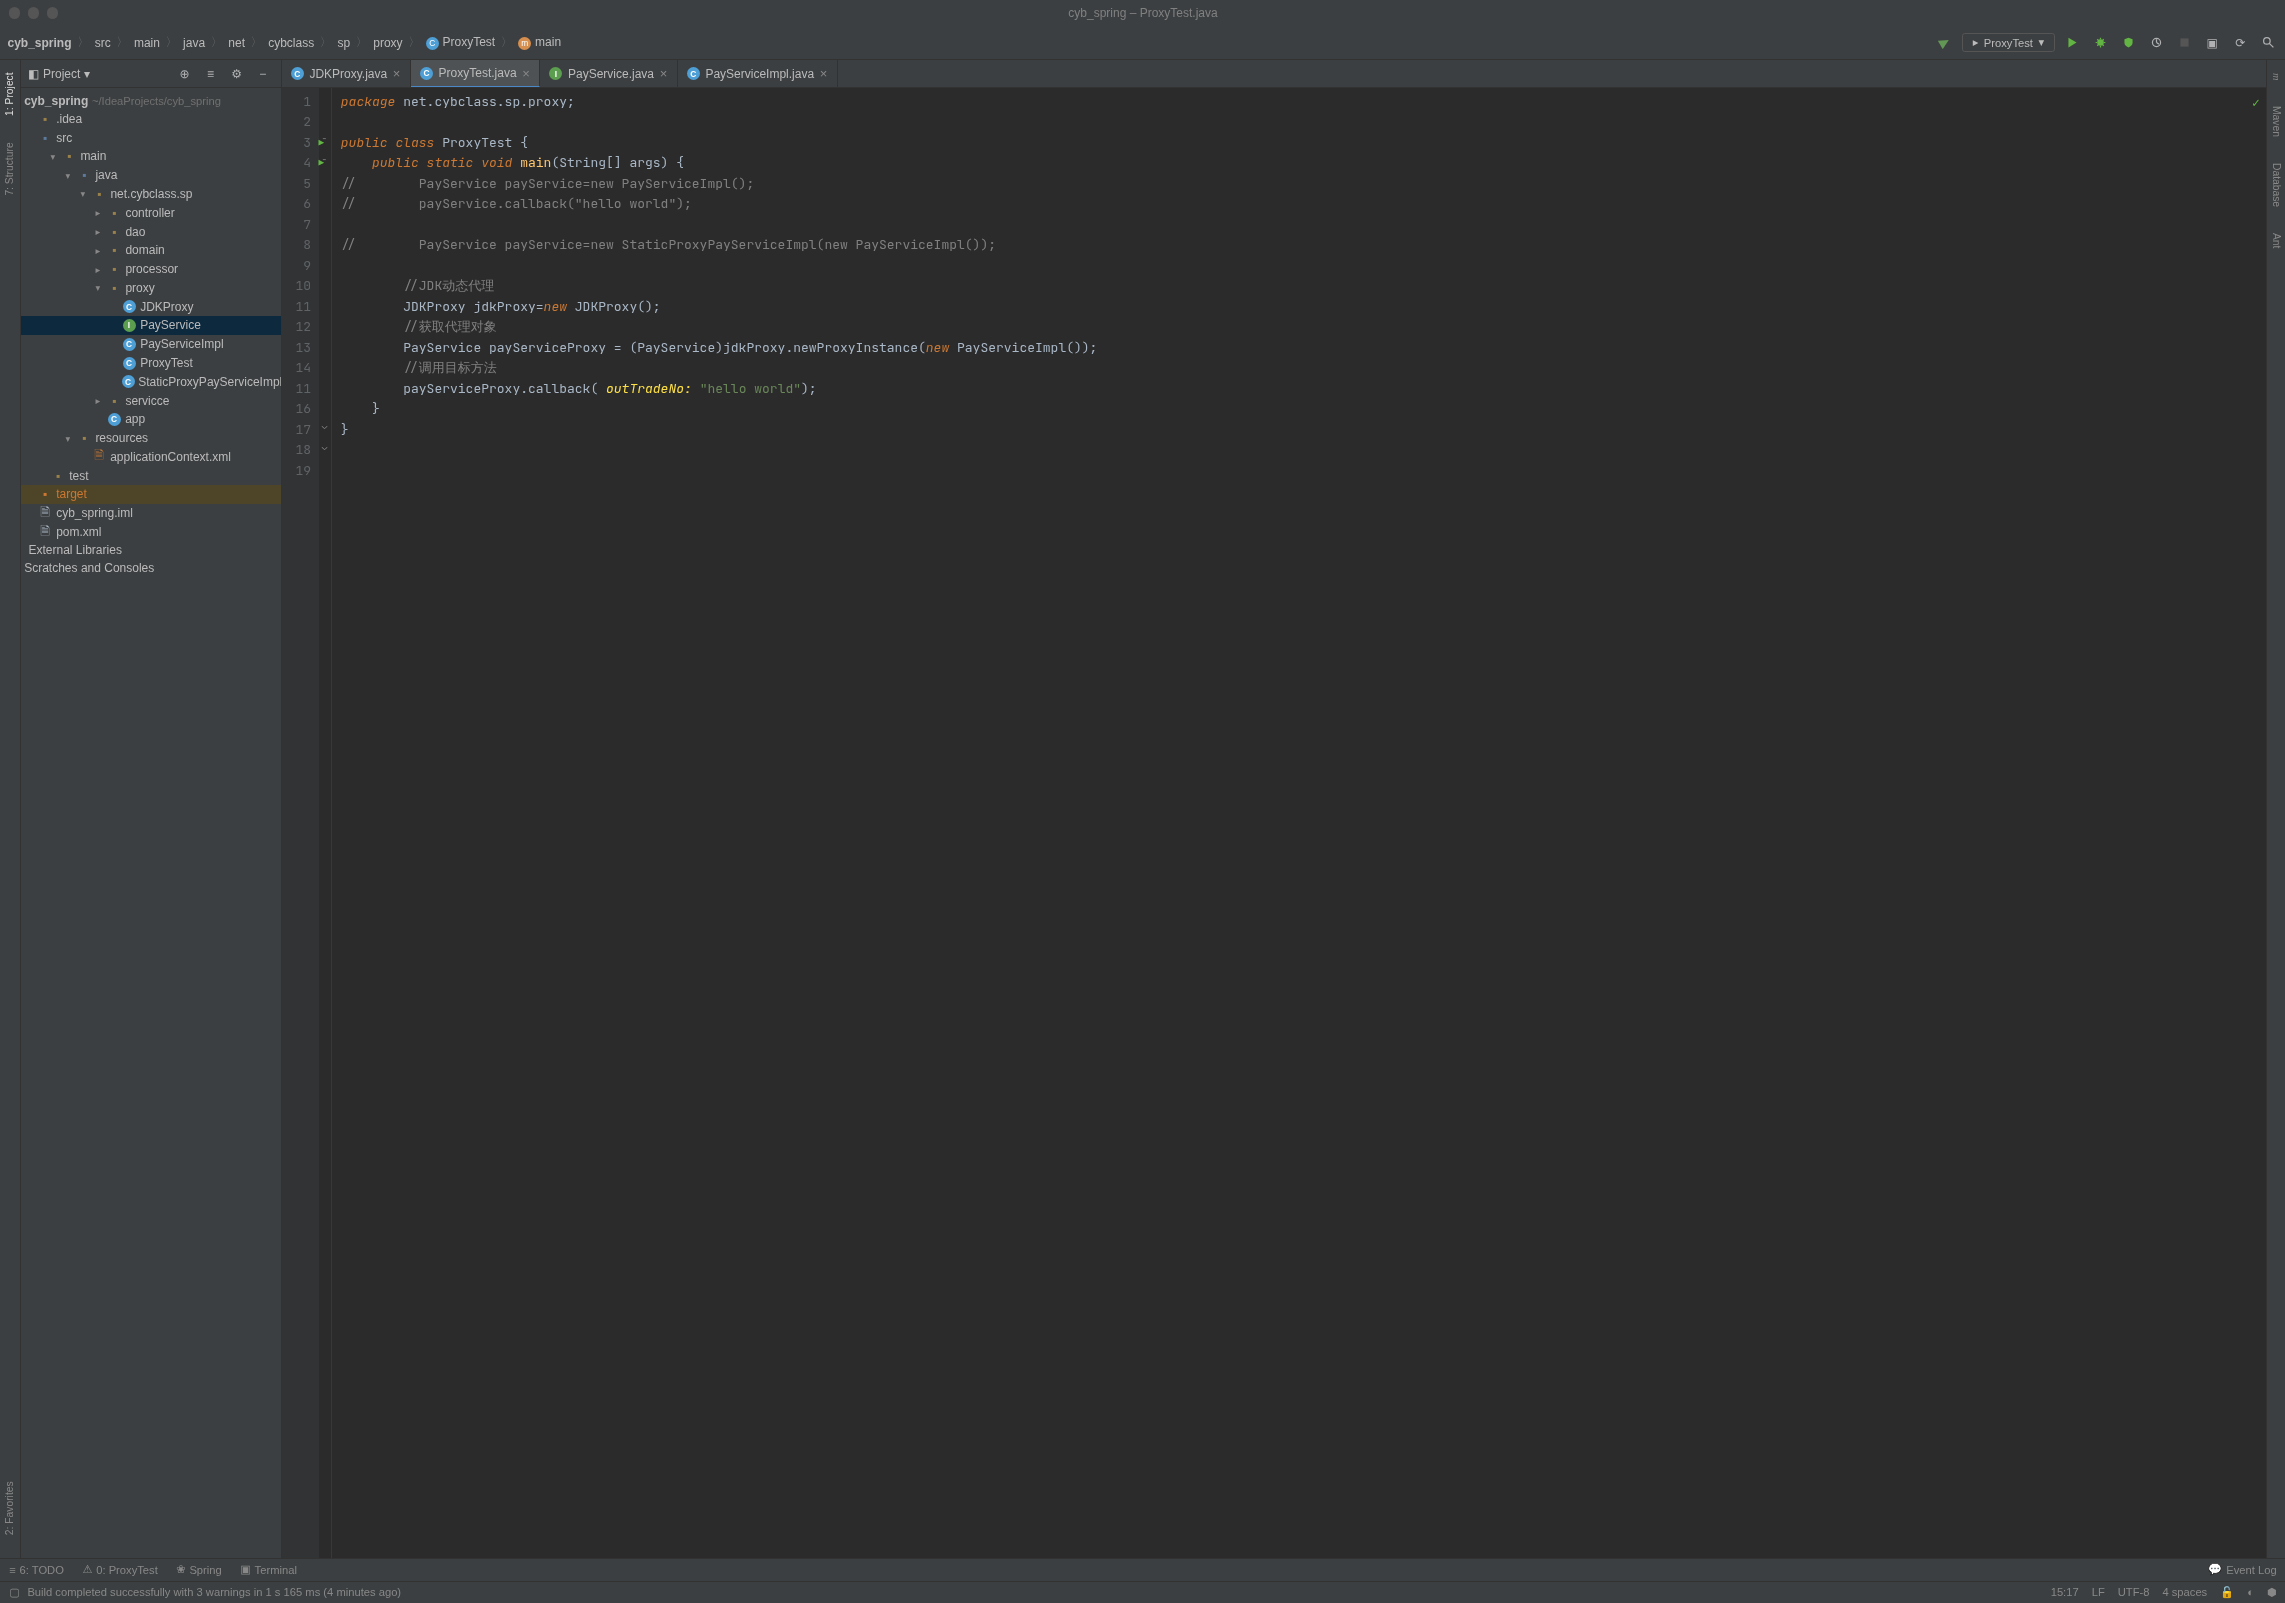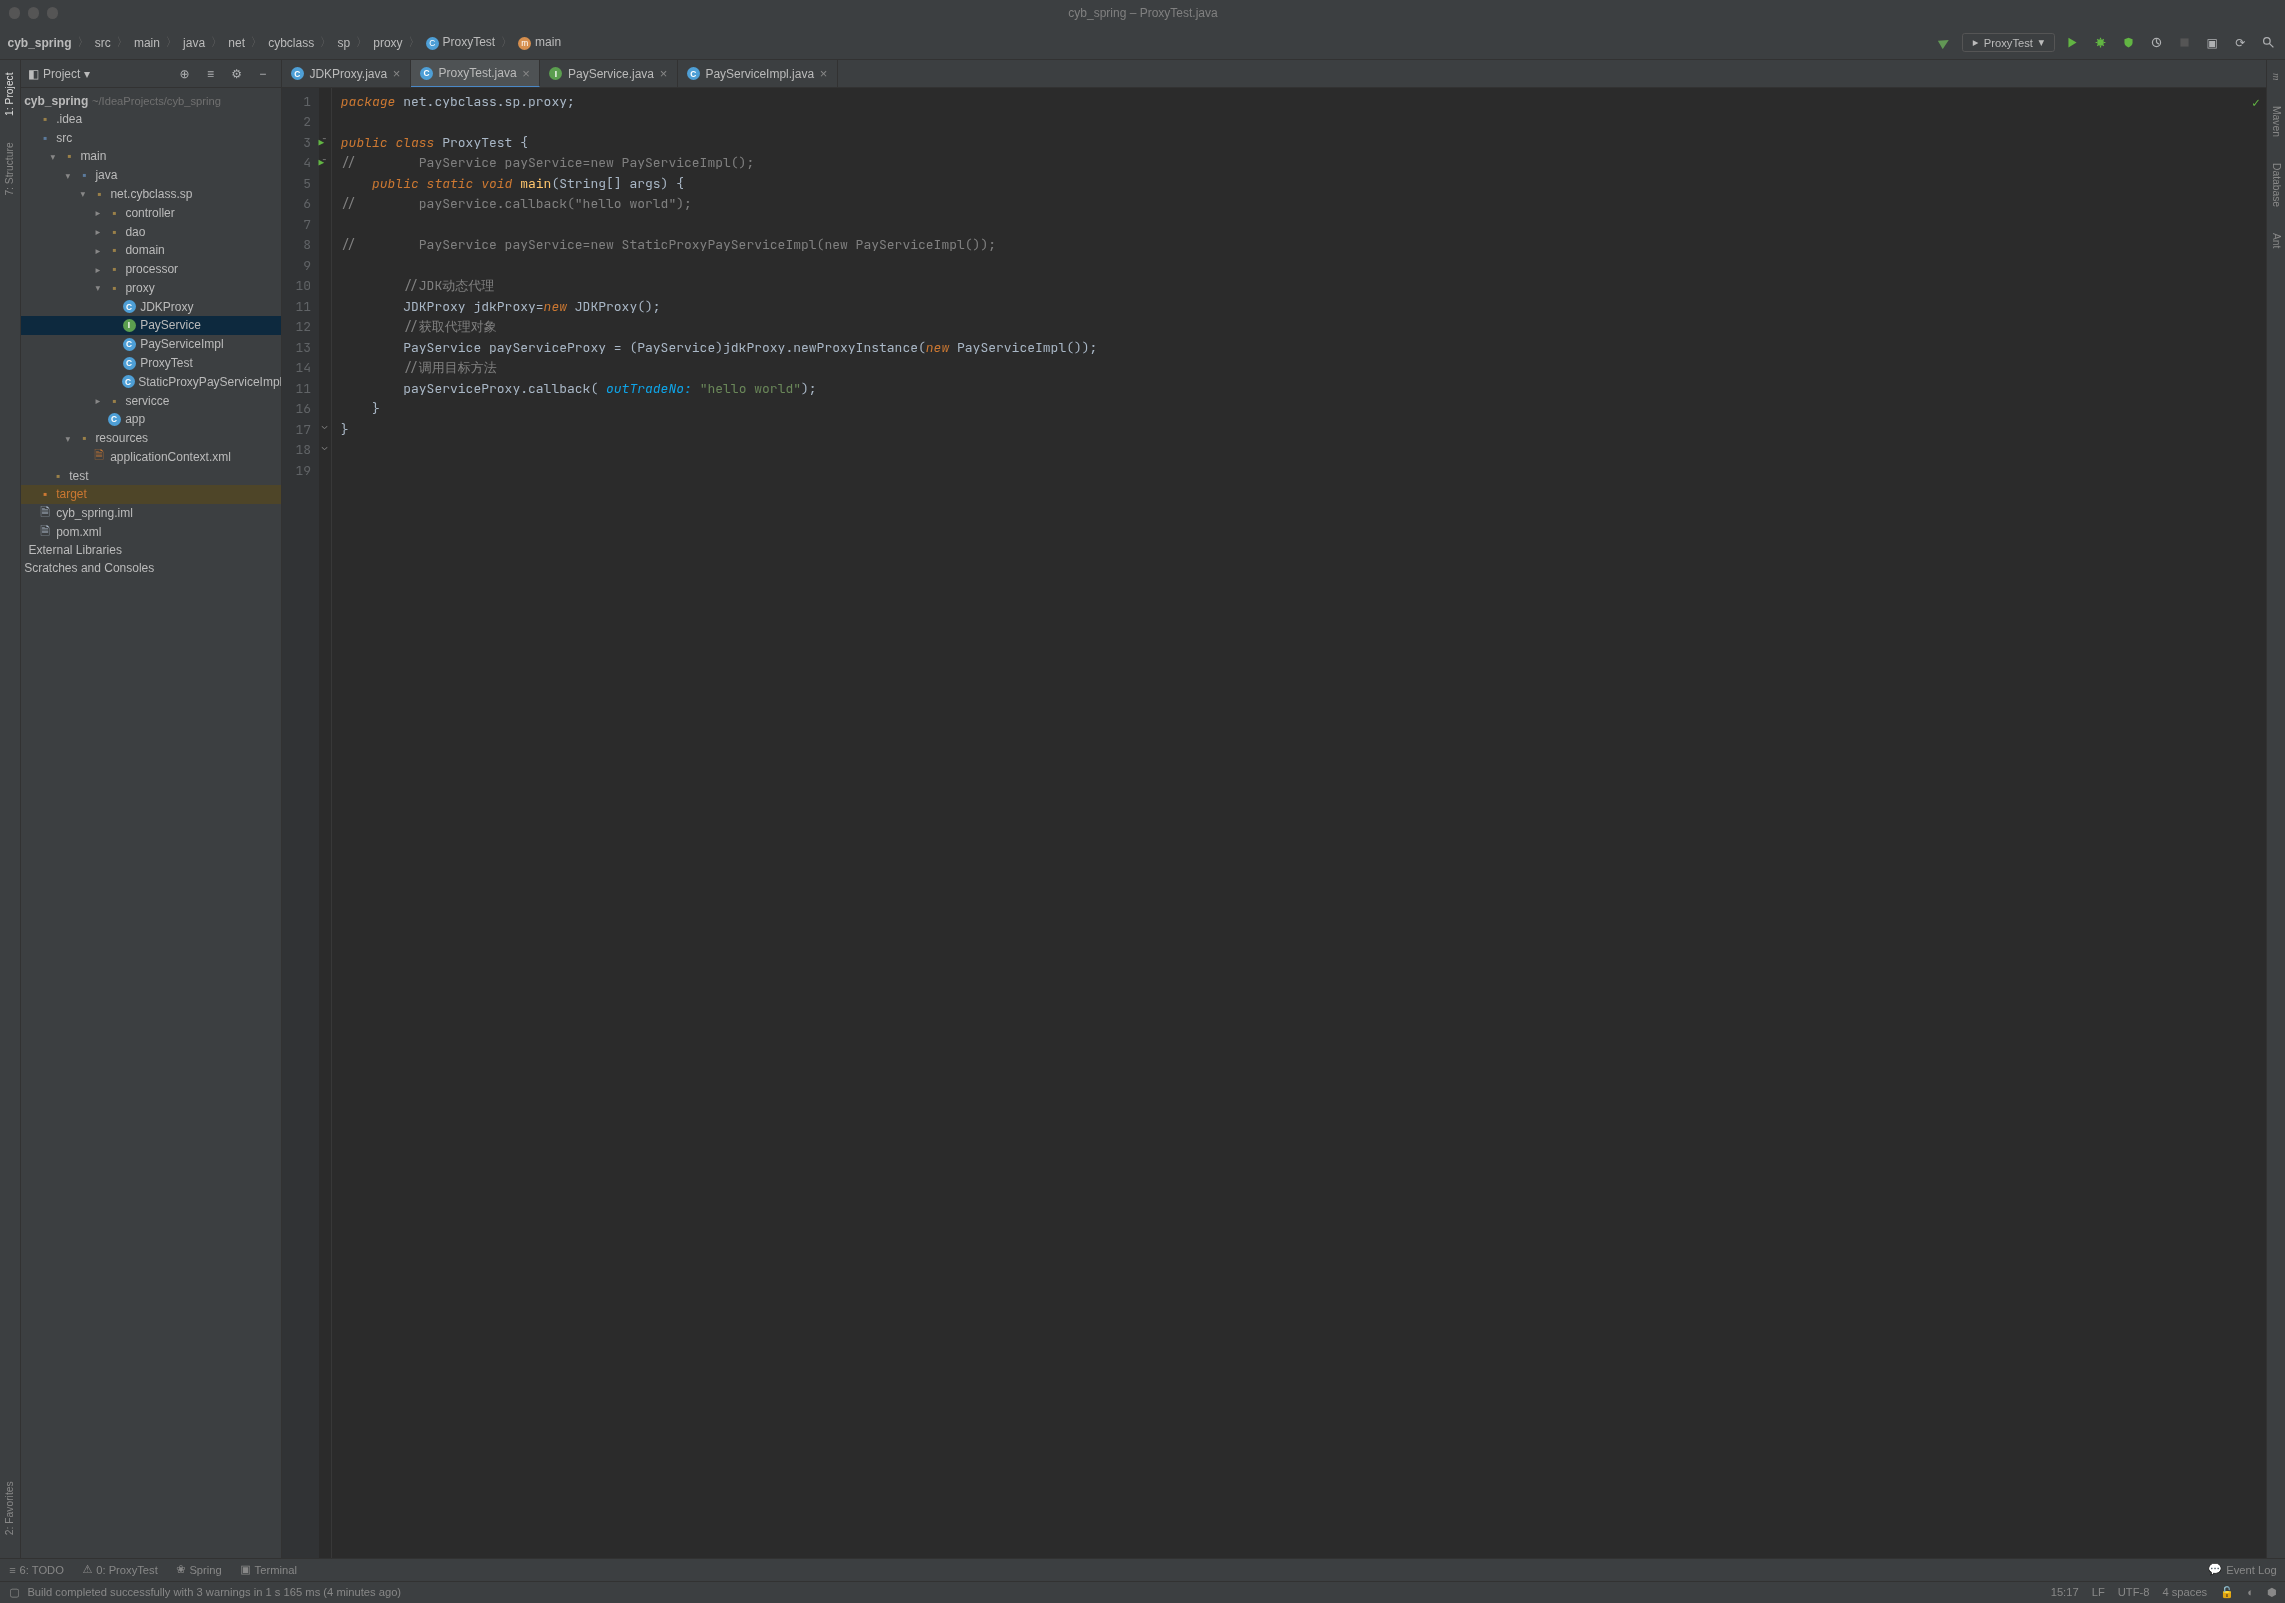--- a/index.html
+++ b/index.html
@@ -160,21 +160,21 @@
 .gutter-line { height: 20.5px; line-height: 20.5px; position: relative; }
 .run-marker { position: absolute; right: -13px; color: #62b543; font-size: 9.3px; }
 .fold-gutter { width: 13px; background: #2b2b2b; border-right: 0.9px solid #383838; }
 .fold-mark { height: 20.5px; display: flex; align-items: center; justify-content: center; color: #888; font-size: 9.3px; }
 .code { flex: 1; padding: 3.7px 0 3.7px 9.3px; overflow: auto; }
 .code-line { height: 20.5px; line-height: 20.5px; white-space: pre; }
 .kw { color: #cc7832; font-style: italic; }
 .str { color: #6a8759; }
 .comment { color: #808080; }
 .method { color: #ffc66d; }
-.param { color: #0ea5e9; font-style: italic; margin-top: 12px; }
+.param { color: #fde047; font-style: italic; margin-top: 12px; }
 .inspection-marker { position: absolute; top: 5.6px; right: 5.6px; color: #62b543; font-size: 13px; }
 .statusbar {
   height: 22.4px;
   background: #3c3f41;
   border-top: 0.9px solid #323232;
   display: flex;
   align-items: center;
   padding: 0 9.3px;
   font-size: 11.2px;
   color: #888;
@@ -491,22 +491,22 @@
             <div class="fold-mark"></div>
             <div class="fold-mark"></div>
             <div class="fold-mark">⌄</div>
             <div class="fold-mark">⌄</div>
             <div class="fold-mark"></div>
           </div>
         <div class="code" id="code">
             <div class="code-line"><span class="kw">package</span> net.cybclass.sp.proxy;</div>
             <div class="code-line"></div>
             <div class="code-line"><span class="kw">public class</span> ProxyTest {</div>
+            <div class="code-line">    <span class="kw">public static void</span> <span class="method">main</span>(String[] args) {</div>
             <div class="code-line"><span class="comment">//        PayService payService=new PayServiceImpl();</span></div>
-            <div class="code-line">    <span class="kw">public static void</span> <span class="method">main</span>(String[] args) {</div>
             <div class="code-line"><span class="comment">//        payService.callback("hello world");</span></div>
             <div class="code-line"></div>
             <div class="code-line"><span class="comment">//        PayService payService=new StaticProxyPayServiceImpl(new PayServiceImpl());</span></div>
             <div class="code-line"></div>
             <div class="code-line">        <span class="comment">//JDK动态代理</span></div>
             <div class="code-line">        JDKProxy jdkProxy=<span class="kw">new</span> JDKProxy();</div>
             <div class="code-line">        <span class="comment">//获取代理对象</span></div>
             <div class="code-line">        PayService payServiceProxy = (PayService)jdkProxy.newProxyInstance(<span class="kw">new</span> PayServiceImpl());</div>
             <div class="code-line">        <span class="comment">//调用目标方法</span></div>
             <div class="code-line">        payServiceProxy.callback( <span class="param">outTradeNo:</span> <span class="str">"hello world"</span>);</div>

